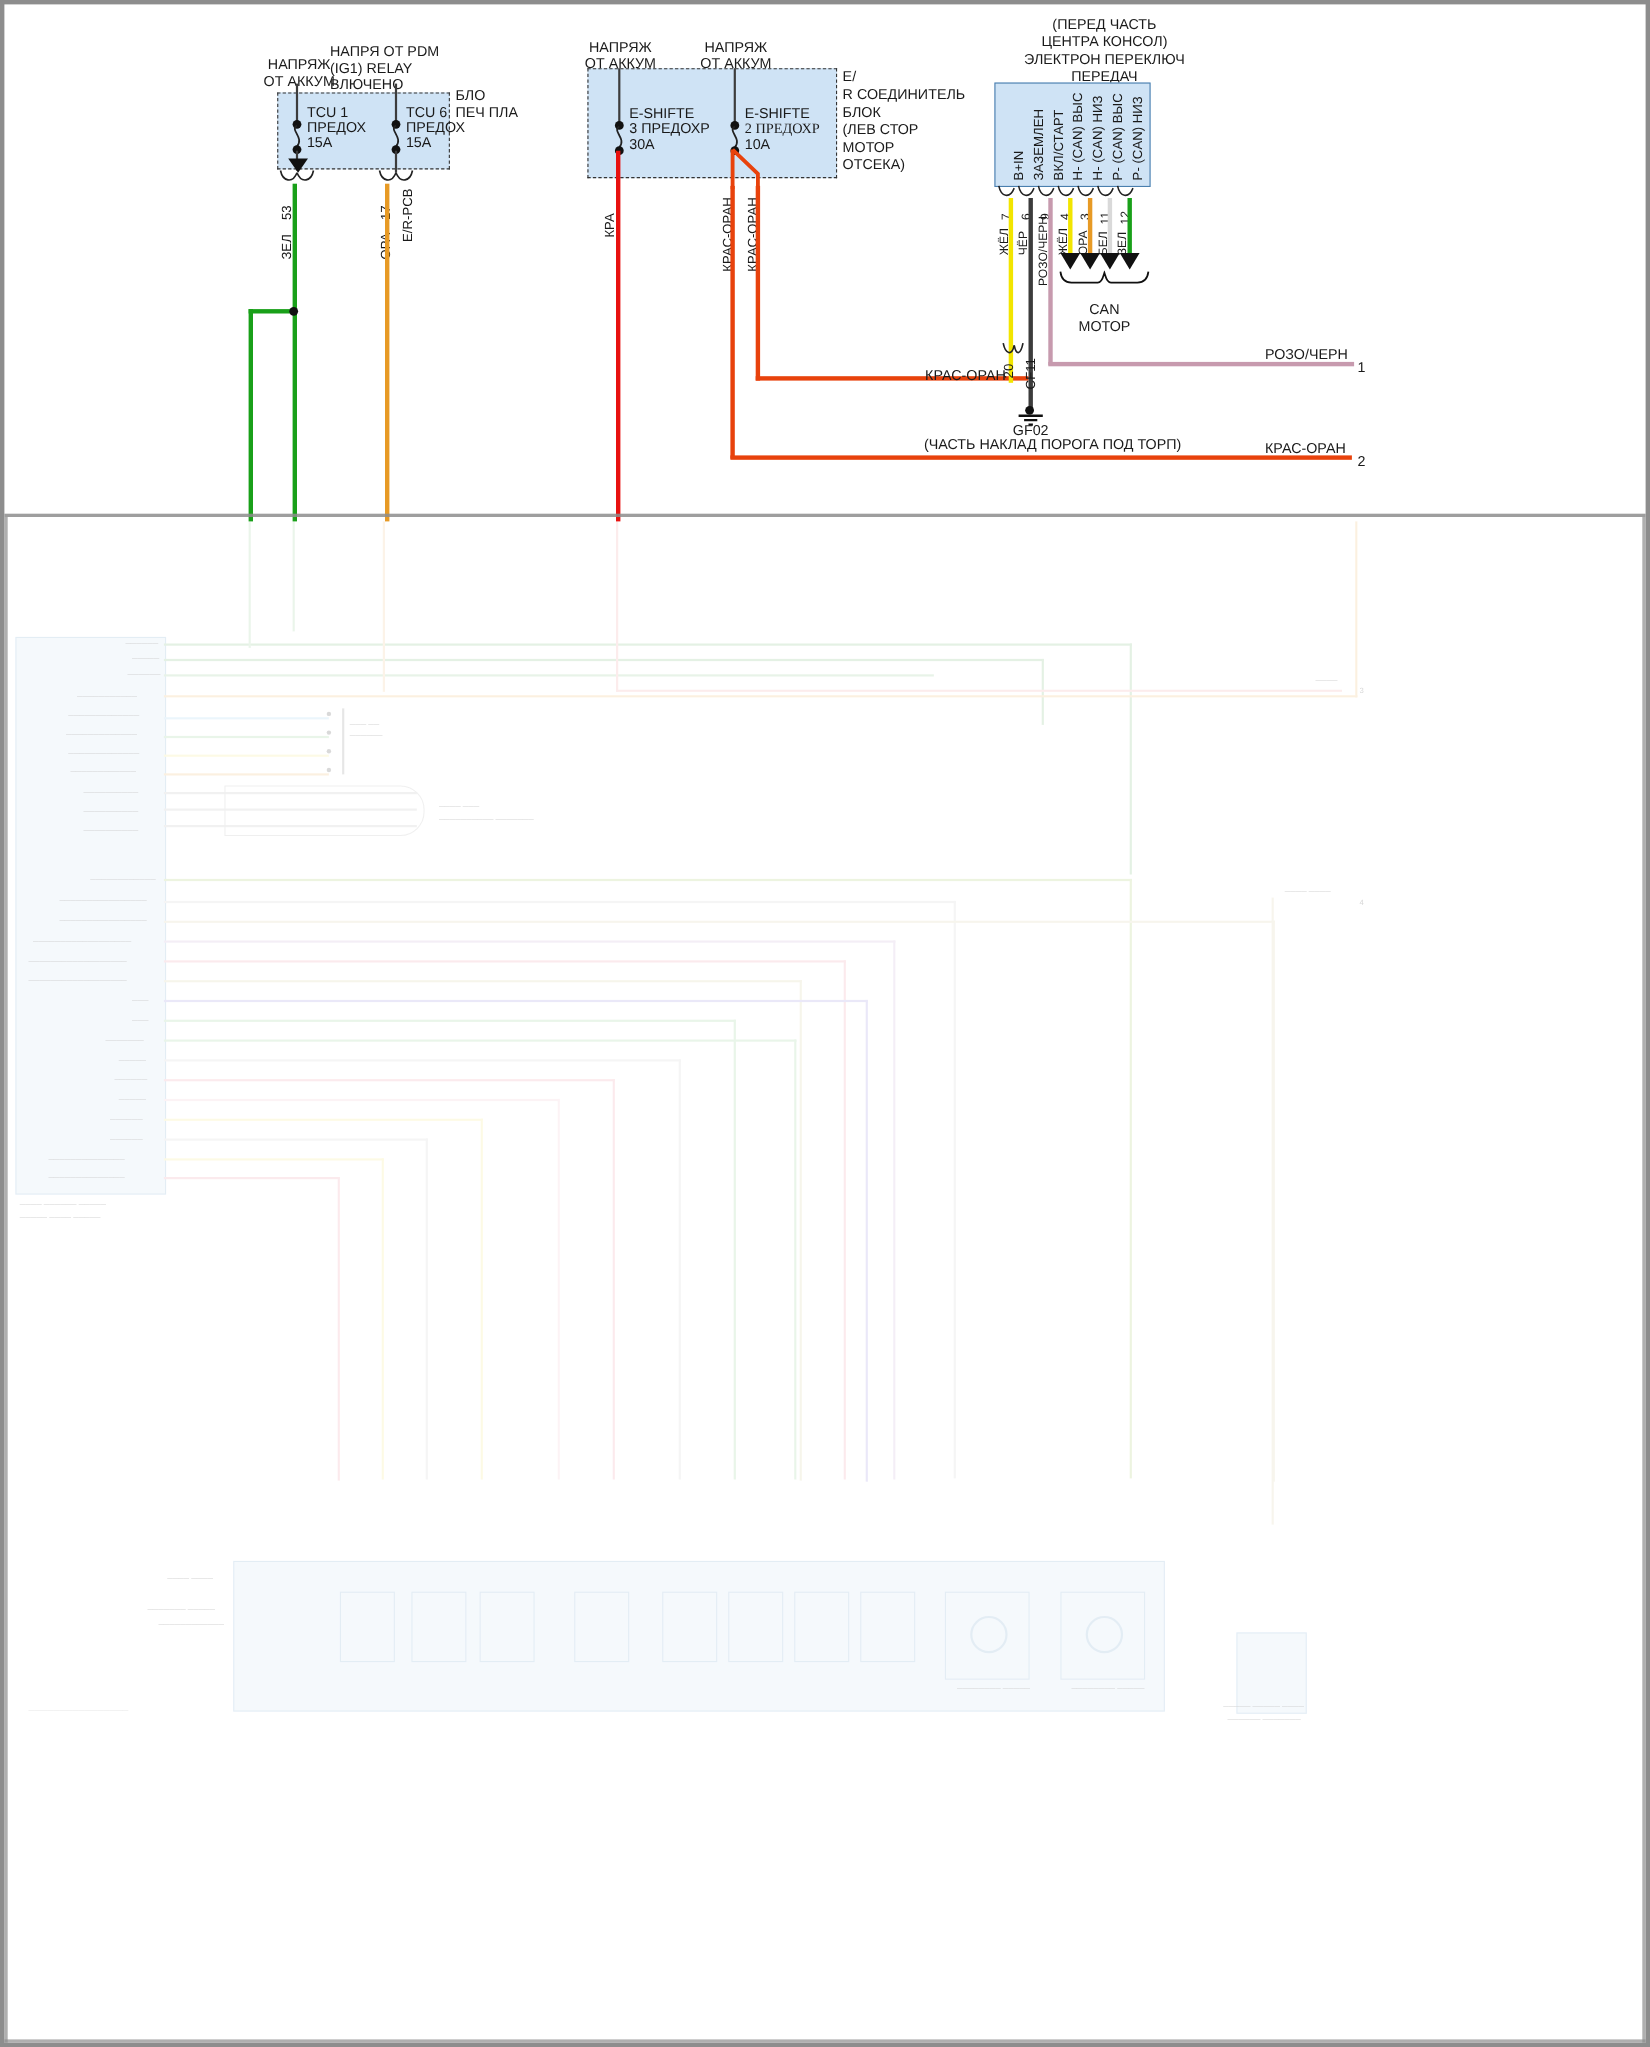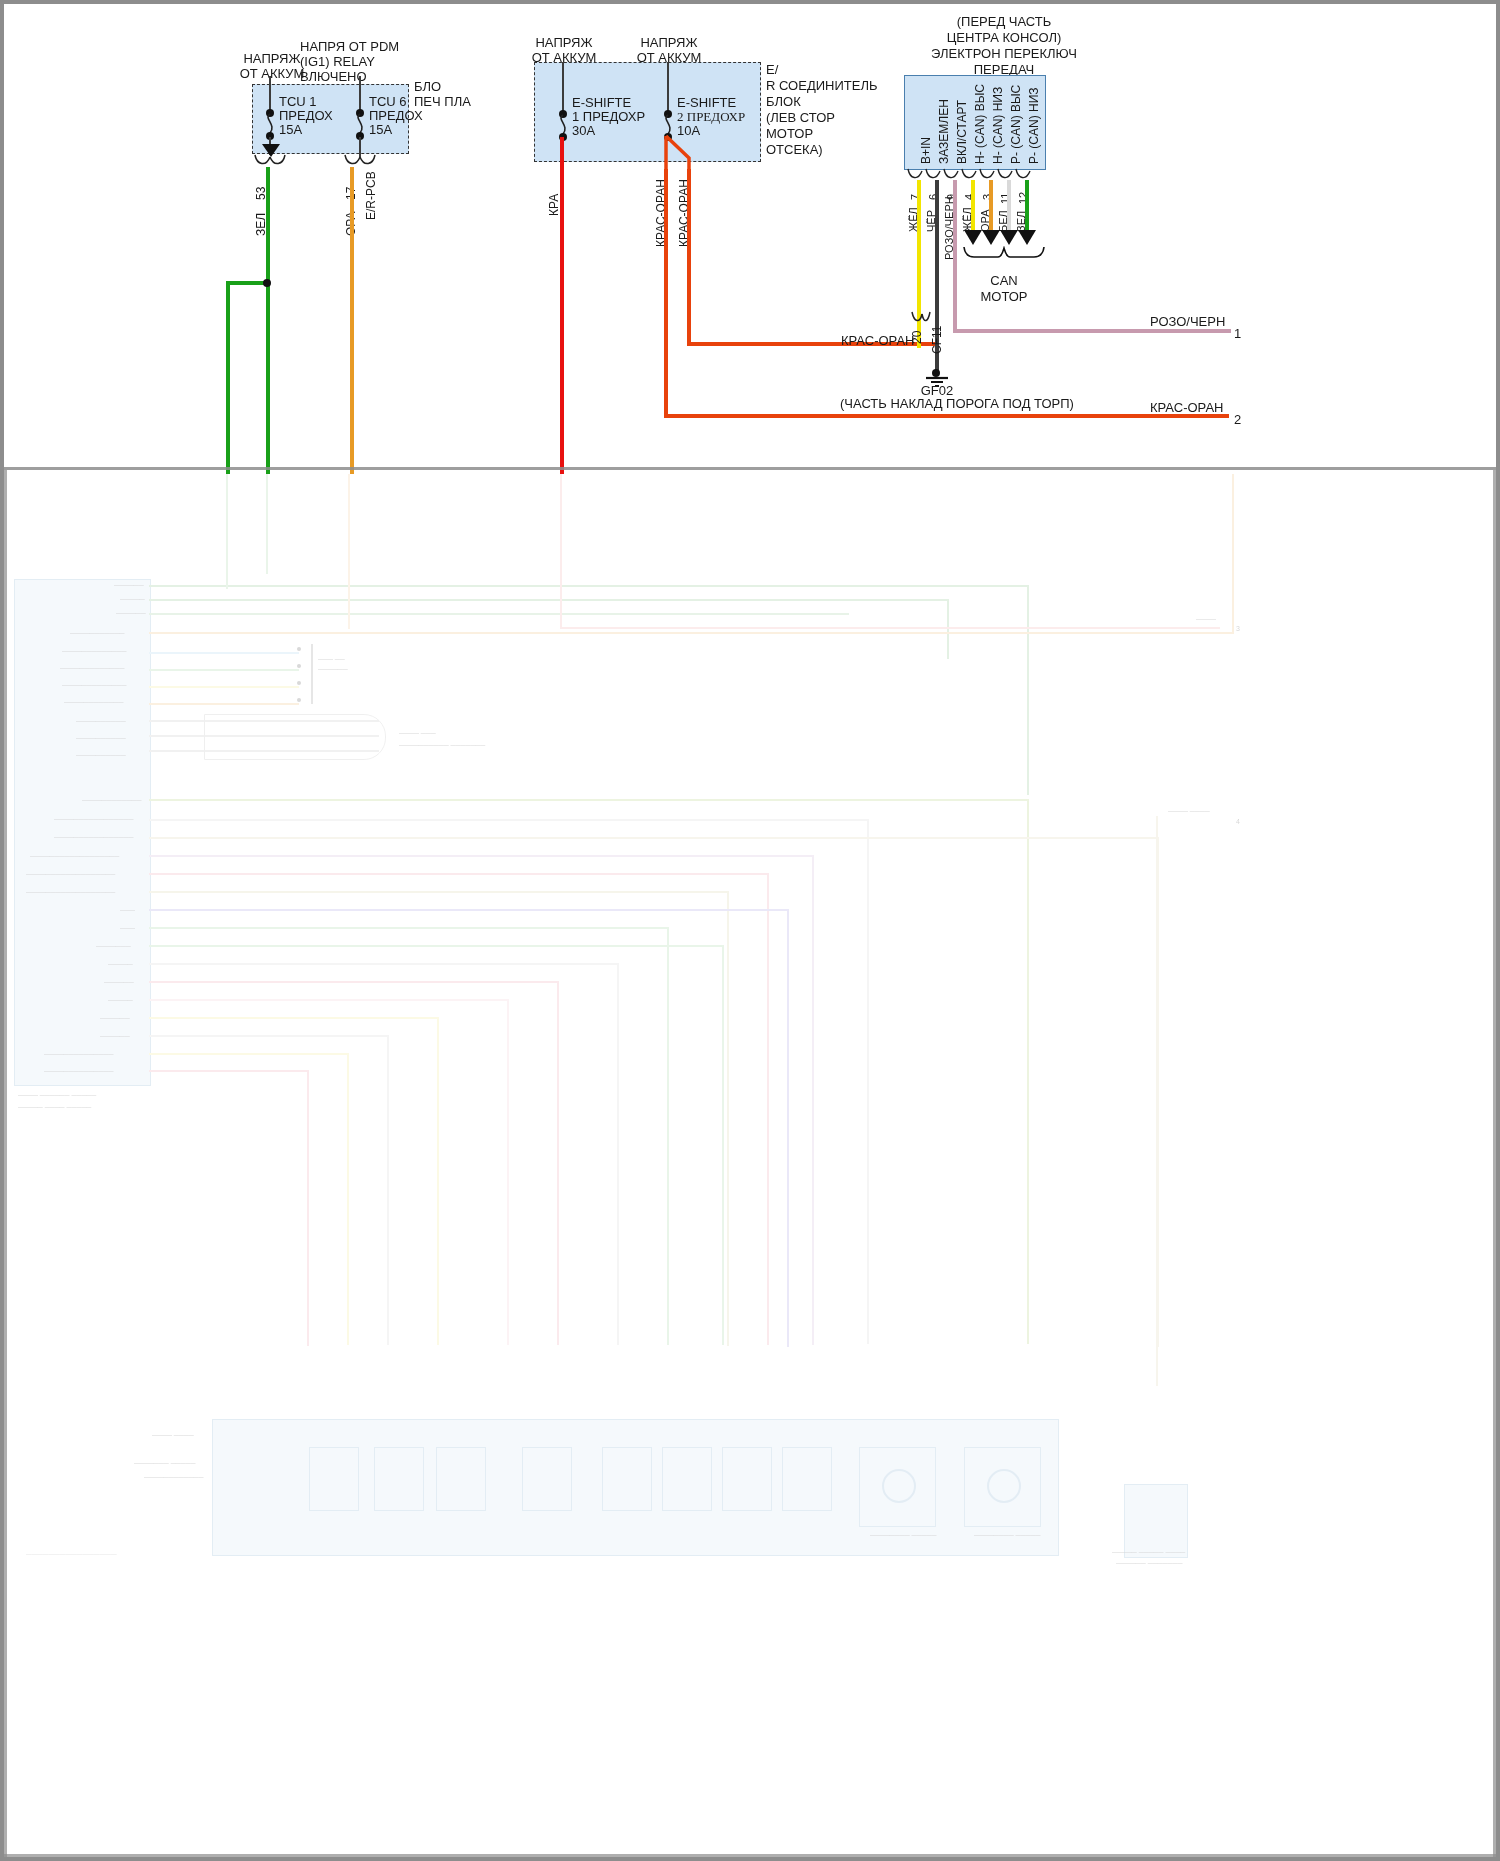--- a/index.html
+++ b/index.html
@@ -275,21 +275,21 @@
 
       <div class="wire" style="left:558px;top:58px;width:2px;height:52px;background:#3c3c3c;"></div>
       <div class="wire" style="left:663px;top:58px;width:2px;height:52px;background:#3c3c3c;"></div>
 
       <div class="dot" style="left:555px;top:106px;"></div>
       <svg class="fusesq" style="left:551px;top:110px;" width="16" height="22">
         <path d="M8 1 C 1 5, 15 12, 8 20" stroke="#222" stroke-width="1.6" fill="none"></path>
       </svg>
       <div class="dot" style="left:555px;top:129px;"></div>
       <div class="txt" style="left:568px;top:91px;">E-SHIFTE</div>
-      <div class="txt" style="left:568px;top:105px;">1 ПРЕДОХР</div>
+      <div class="txt" style="left:568px;top:105px;">3 ПРЕДОХР</div>
       <div class="txt" style="left:568px;top:119px;">30A</div>
       <div class="vtxt" style="left:543px;top:212px;font-size:12px;">КРА</div>
 
       <div class="wire" style="left:556px;top:133px;width:3.5px;height:337px;background:#e8110f;"></div>
 
       <div class="dot" style="left:660px;top:106px;"></div>
       <svg class="fusesq" style="left:656px;top:110px;" width="16" height="22">
         <path d="M8 1 C 1 5, 15 12, 8 20" stroke="#222" stroke-width="1.6" fill="none"></path>
       </svg>
       <div class="dot" style="left:660px;top:129px;"></div>

